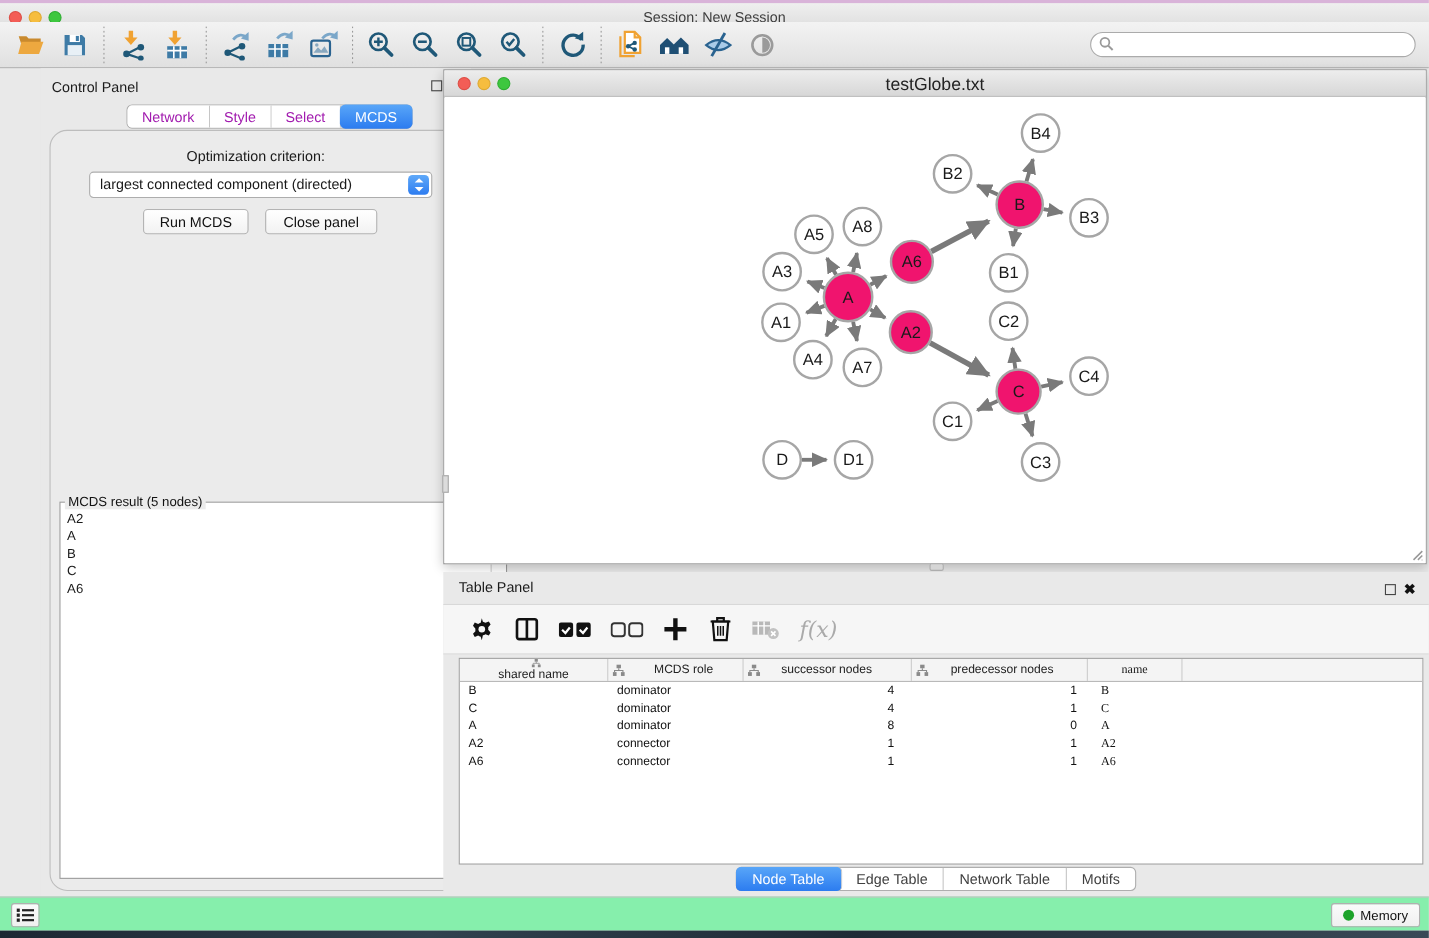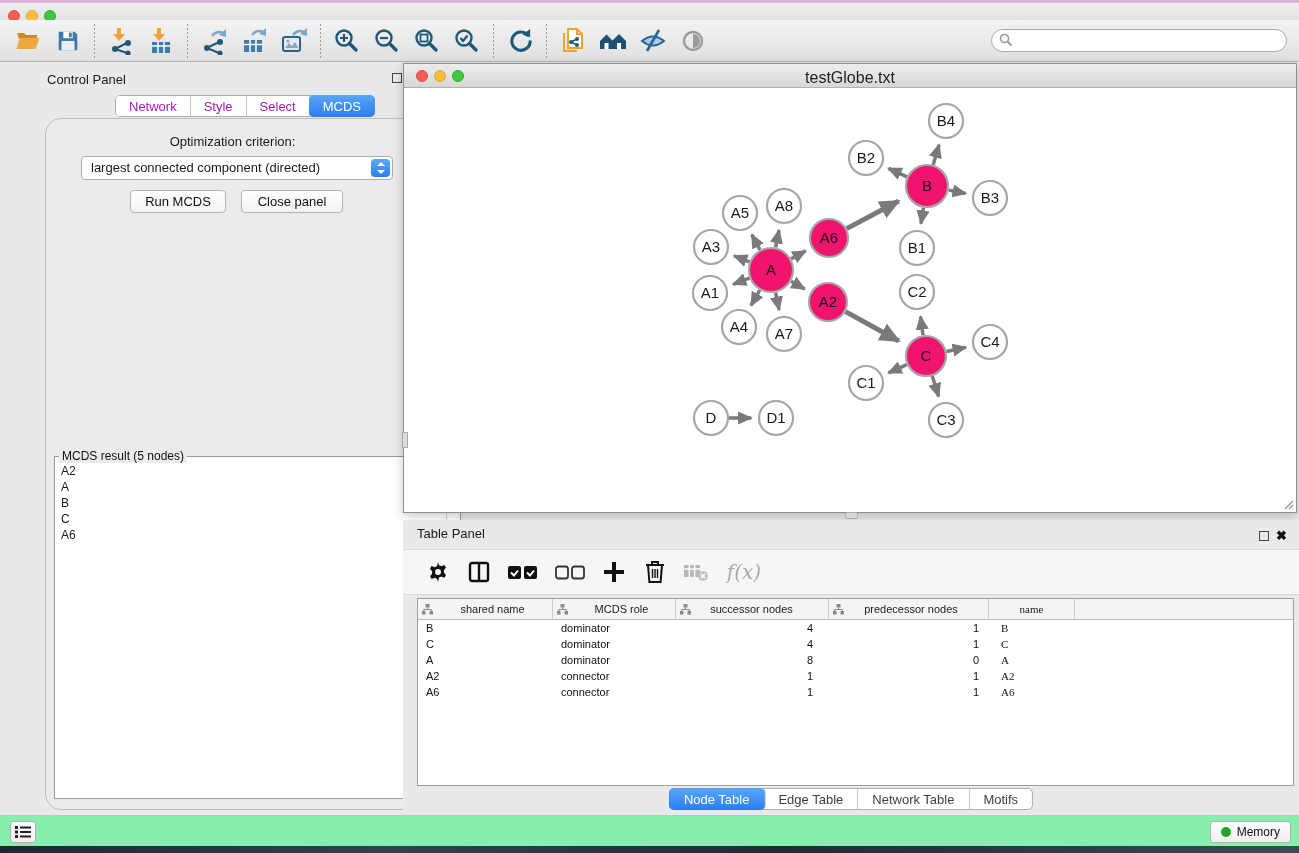--- a/index.html
+++ b/index.html
@@ -103,21 +103,21 @@
   .tp-table { position:absolute; left:14px; top:78px; width:877px; height:188px;
               background:#fff; border:1px solid #9f9f9f; overflow:hidden; }
   .tp-head { display:flex; height:21px; background:#f4f4f4; border-bottom:1px solid #b9b9b9; }
   .tp-hcell { display:flex; align-items:center; border-right:1px solid #cccccc;
               font-size:11px; color:#222; position:relative; }
   .tp-hcell .hlabel { flex:1; text-align:center; }
   .tp-hcell .hicon { margin-left:4px; }
   .tp-hfill { flex:1; border-right:none; }
   .tp-row { display:flex; height:16px; font-size:11px; color:#111; }
   .tp-cell { overflow:hidden; white-space:nowrap; line-height:16px; }
-  .c0 { width:135px; padding-left:8px; }
+  .c0 { width:135px; padding-left:8px;flex-direction:column; }
   .c1 { width:123px; padding-left:8px; }
   .c2 { width:153px; text-align:right; padding-right:16px; }
   .c3 { width:160px; text-align:right; padding-right:10px; }
   .c4 { width:86px;  padding-left:12px;font-family:Liberation Serif, serif; }
 
   .tp-tabs { position:absolute; left:50%; top:268px; transform:translateX(-50%);
              display:flex; height:22px; border:1px solid #aeaeae; border-radius:5px;
              background:#fff; }
   .tp-tab { padding:0 14px; font-size:13px; line-height:21px; color:#404040;
             border-right:1px solid #c6c6c6; }
@@ -140,20 +140,21 @@
 </head>
 <body>
 
 <div class="screen">
 
   <div class="top-strip"></div>
   <div class="titlebar">
     <span class="traffic tl-red"></span>
     <span class="traffic tl-yellow"></span>
     <span class="traffic tl-green"></span>
+    <div class="win-title">Session: New Session</div>
   </div>
 
   <div class="toolbar">
     <span class="tbtn">
         <svg width="28" height="28" viewBox="0 0 28 28">
           <path d="M3 6h7l2 2h11v4H5z" fill="#c98a2e"></path>
           <path d="M5.5 11h20l-4 11H2.5z" fill="#eda83f"></path>
         </svg>
       </span>
     <span class="tbtn">

